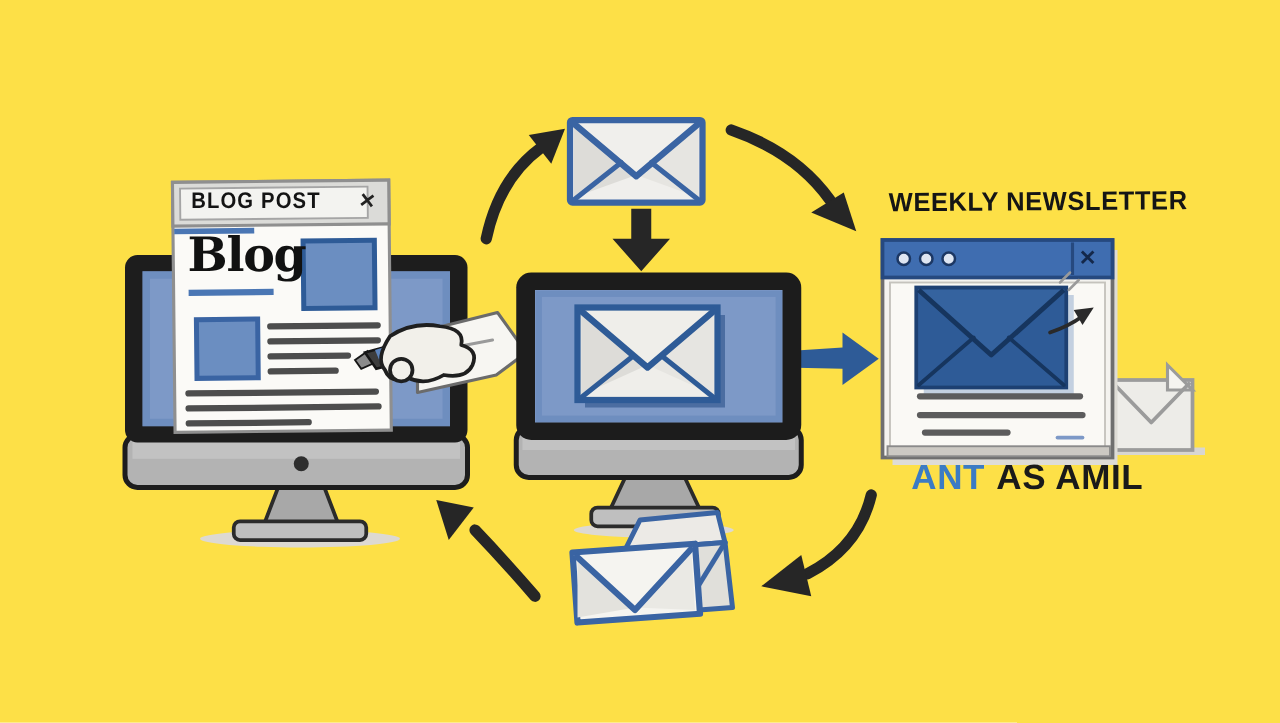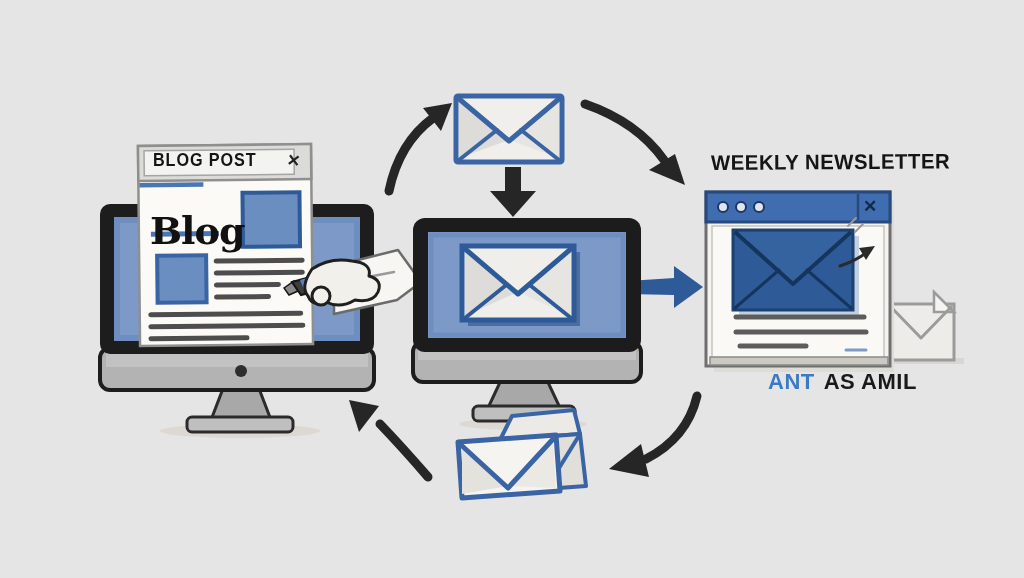--- a/index.html
+++ b/index.html
@@ -1,51 +1,50 @@
 <!DOCTYPE html>
 <html><head>
 <meta charset="utf-8">
 <style>
   html,body{margin:0;padding:0;}
   #stage{
     position:relative;
     width:1024px;height:578px;
-    background:#e5e5e5;
+    background:#fde047;
     overflow:hidden;
     font-family:"Liberation Sans", sans-serif;
   }
   #art{position:absolute;left:0;top:0;z-index:1;}
   .txt{position:absolute;z-index:2;color:#1c1c1c;white-space:nowrap;}
   .blog-titlebar-text{
     left:153px;top:150px;width:130px;height:24px;
     font-size:18px;font-weight:700;letter-spacing:1px;
     transform:scaleX(.9);transform-origin:left center;
     color:#141414;
   }
   .blog-close{
     left:287px;top:151px;font-size:16px;font-weight:700;color:#222;
     transform:rotate(8deg);
   }
   .blog-heading{
     left:150px;top:181px;
     font-family:"DejaVu Serif", serif;
     font-size:38px;font-weight:700;color:#111;
     letter-spacing:-1px;
-    margin-top:27px;
   }
   .newsletter-heading{
     left:711px;top:151px;
     font-size:21px;font-weight:700;letter-spacing:.5px;
     transform:rotate(-.4deg) scaleX(.97);transform-origin:left center;
     color:#151515;
   }
   .newsletter-close{
     left:863px;top:196px;font-size:17px;font-weight:700;color:#14284a;
   }
-  .caption{left:729px;top:366px;font-size:22px;font-weight:700;letter-spacing:.5px;line-height:31px;color:#1a1a1a;margin-left:39px;}
+  .caption{left:729px;top:366px;font-size:28px;font-weight:700;letter-spacing:.5px;line-height:31px;color:#1a1a1a;}
   .cap-accent{color:#3b7bc4;}
   .cap-rest{margin-left:9px;}
 </style>
 </head>
 <body>
 
 <div id="stage">
 
 <svg id="art" width="1024" height="578" viewBox="0 0 1024 578" xmlns="http://www.w3.org/2000/svg">
 

